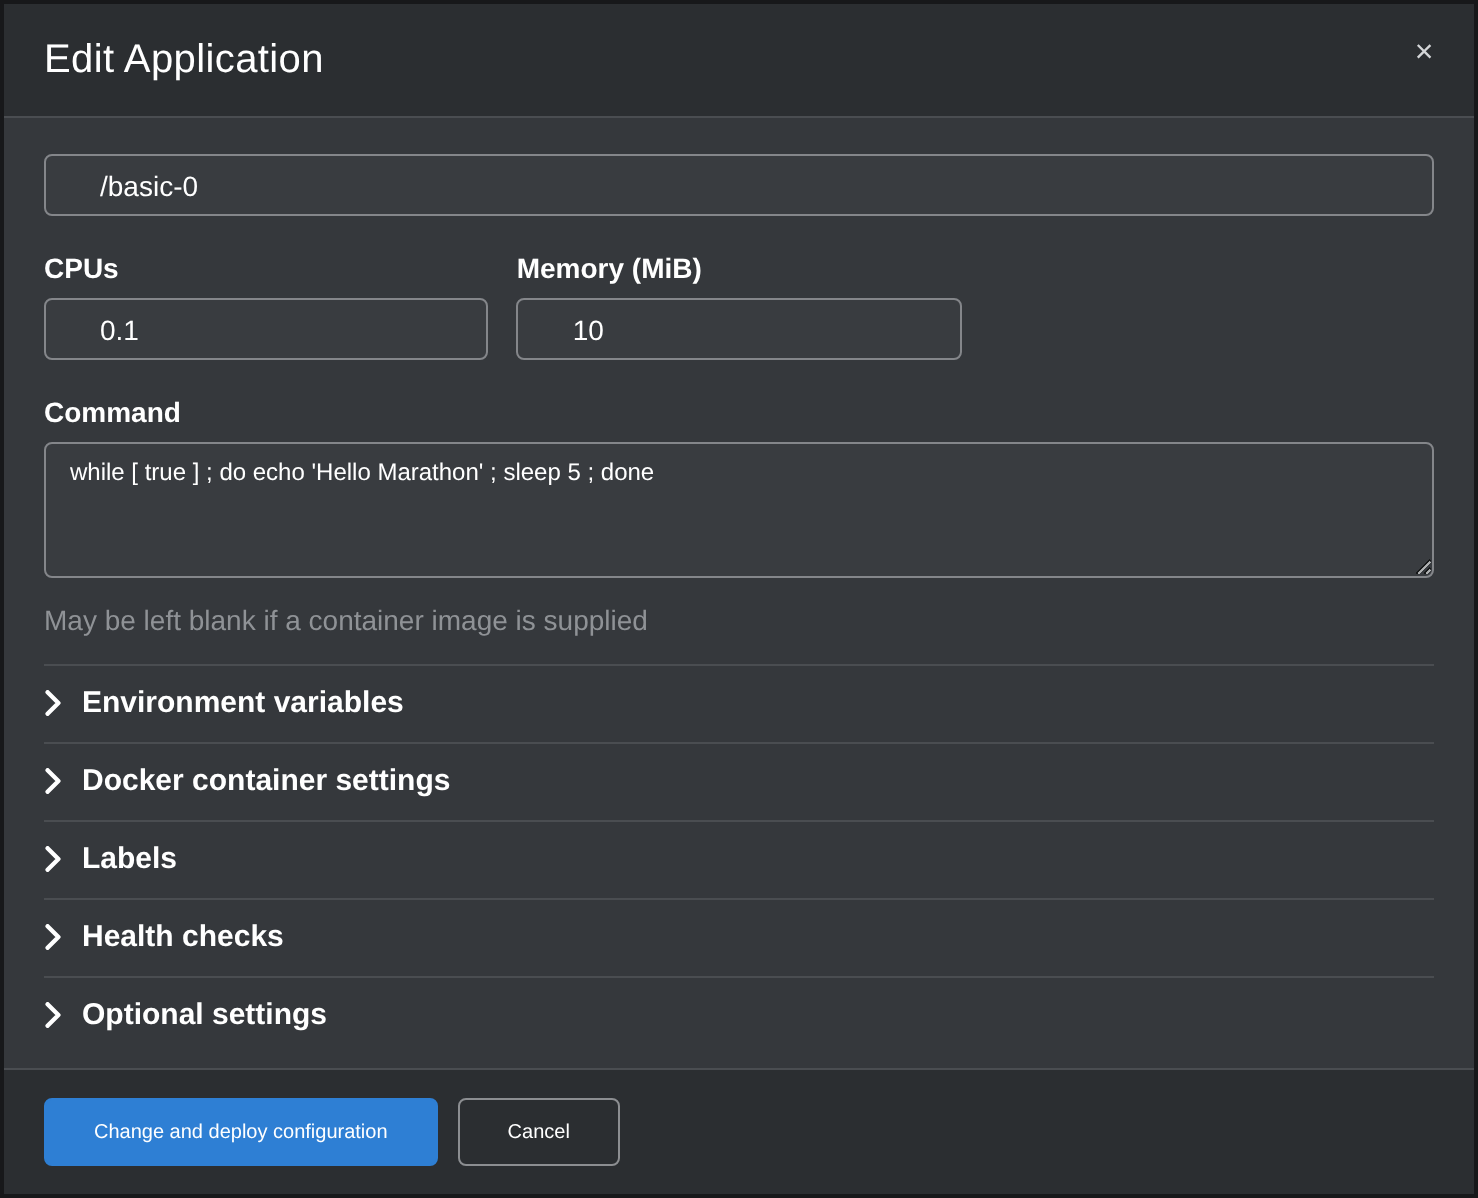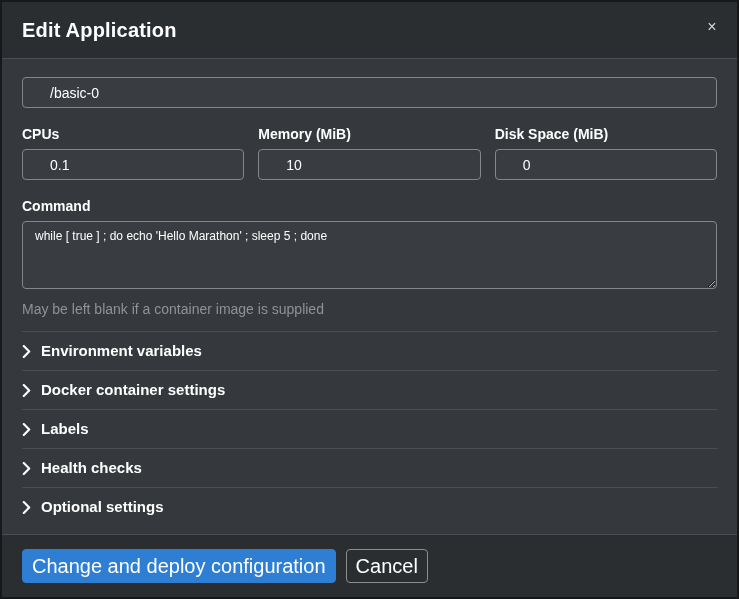--- a/index.html
+++ b/index.html
@@ -30,21 +30,21 @@
   
   .modal-header{
     position:relative;
     background:var(--bg-header);
     padding:17px 20px 16px 20px;
     border-bottom:1px solid var(--divider);
     flex:0 0 auto;
   }
   .modal-title{
     font-size:20px;
-    font-weight:700;
+    font-weight:400;
     letter-spacing:.2px;
     color:var(--text);
   }
   .close-btn{
     position:absolute;
     top:14px;right:14px;
     width:22px;height:22px;
     background:transparent;border:none;
     color:#d4d6d8;
     font-size:16px;line-height:22px;
@@ -129,23 +129,23 @@
     background:var(--bg-footer);
     border-top:1px solid var(--divider);
     padding:14px 20px;
     display:flex;
     gap:10px;
     align-items:center;
   }
   .btn{
     height:34px;
     border-radius:4px;
-    font-size:20px;
+    font-size:10px;
     font-weight:400;
-    padding:0 9px;
+    padding:0 24px;
     cursor:pointer;
     font-family:inherit;
   }
   .btn-primary{
     background:var(--accent);
     border:1px solid var(--accent);
     color:#ffffff;
   }
   .btn-cancel{
     background:transparent;
@@ -171,24 +171,20 @@
 
     <div class="row-4">
       <div class="field">
         <label class="field-label">CPUs</label>
         <input class="text-input" type="text" value="0.1" style="">
       </div>
       <div class="field">
         <label class="field-label">Memory (MiB)</label>
         <input class="text-input" type="text" value="10" style="">
       </div>
-      <div class="field">
-        <label class="field-label">Disk Space (MiB)</label>
-        <input class="text-input" type="text" value="0" style="">
-      </div>
     </div>
 
     <div class="field field-command">
       <label class="field-label">Command</label>
       <textarea class="command-area" style="">while [ true ] ; do echo 'Hello Marathon' ; sleep 5 ; done</textarea>
       <div class="help-text">May be left blank if a container image is supplied</div>
     </div>
 
     <div class="sections">
 

